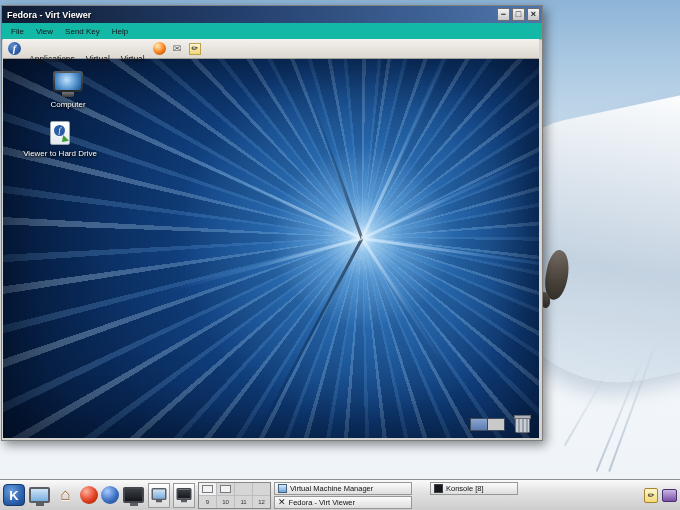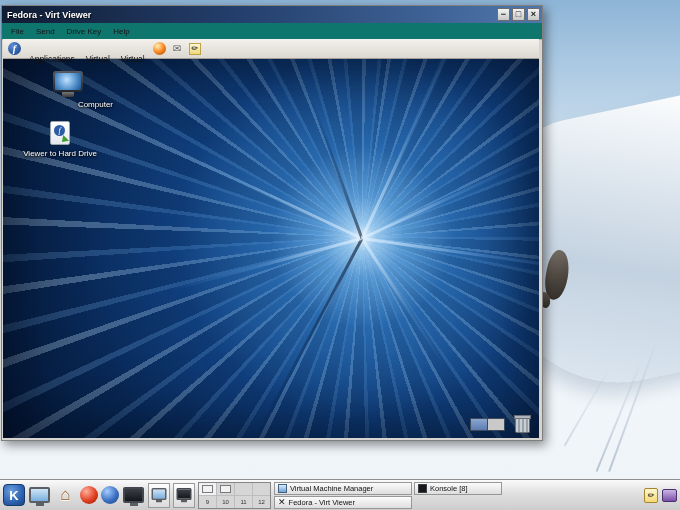--- a/index.html
+++ b/index.html
@@ -23,21 +23,21 @@
   
   .vvwin{position:absolute;left:1px;top:5px;width:540px;height:434px;background:#d8d4cf;
     border:1px solid #7f7f7f;box-shadow:3px 4px 10px rgba(0,0,0,0.45);z-index:2;}
   .vv-title{height:17px;display:flex;align-items:center;padding:0 2px 0 5px;
     background:linear-gradient(90deg,#101c33 0%,#24406e 45%,#4f77ad 100%);}
   .vv-title-text{color:#fff;font-size:9px;font-weight:bold;white-space:nowrap;
     text-shadow:1px 1px 1px rgba(0,0,0,0.8);}
   .vv-btns{margin-left:auto;display:flex;gap:2px;}
   .vvb{width:13px;height:13px;background:linear-gradient(#f4f4f4,#c7c7c7);border:1px solid #6e6e6e;
     color:#1a1a1a;font-size:9px;line-height:11px;text-align:center;box-sizing:border-box;font-weight:bold;}
-  .vv-menu{height:16px;background:#0f766e;border-bottom:1px solid #b3aea7;display:flex;align-items:center;padding-left:3px;}
+  .vv-menu{height:16px;background:#14b8a6;border-bottom:1px solid #b3aea7;display:flex;align-items:center;padding-left:3px;}
   .menu-item{font-size:8px;color:#15151a;padding:1px 6px;}
 
   
   .guest{position:absolute;left:1px;top:33px;width:536px;height:399px;background:#0a2e5c;}
   .gpanel{position:absolute;top:0;left:0;right:0;height:20px;z-index:3;box-sizing:border-box;
     background:linear-gradient(#f4f1ec,#dcd8d1);border-bottom:1px solid #a39e96;
     display:flex;align-items:center;padding:0 5px;gap:5px;}
   .flogo{width:13px;height:13px;border-radius:50%;flex:none;
     background:radial-gradient(circle at 35% 30%,#5d8fd0,#2c5ca6 60%,#1d4380);
     color:#fff;font-size:10px;font-style:italic;font-family:"Liberation Serif",serif;
@@ -69,21 +69,21 @@
   .shard.s1{width:230px;transform:rotate(8deg);}
   .shard.s2{width:150px;transform:rotate(57deg);}
   .shard.s3{width:250px;transform:rotate(118deg);background:linear-gradient(90deg,rgba(4,20,45,0.65),transparent);}
   .shard.s4{width:200px;transform:rotate(165deg);}
   .shard.s5{width:240px;transform:rotate(205deg);}
   .shard.s6{width:150px;transform:rotate(250deg);background:linear-gradient(90deg,rgba(4,20,45,0.6),transparent);}
   .shard.s7{width:210px;transform:rotate(295deg);}
   .shard.s8{width:180px;transform:rotate(335deg);}
 
   .gicon{position:absolute;width:90px;text-align:center;z-index:2;}
-  .gi-computer{left:20px;top:12px;text-align:right;}
+  .gi-computer{left:20px;top:12px;}
   .gi-install{left:12px;top:62px;}
   .glabel{margin-top:4px;font-size:8px;color:#fff;
     text-shadow:0 1px 2px #000,0 0 3px rgba(0,0,0,0.9);}
   .gi-computer .glabel{margin-top:8px;}
   .mon{margin:0 auto;width:30px;height:21px;background:linear-gradient(#565b60,#23272b);
     border-radius:3px;padding:2px;box-sizing:border-box;position:relative;}
   .mon .scr{display:block;width:100%;height:100%;border-radius:1px;
     background:radial-gradient(circle at 45% 40%,#bfe2ff,#4c8cc8 60%,#1d4f8a);}
   .mon:after{content:"";position:absolute;left:50%;bottom:-5px;transform:translateX(-50%);
     width:12px;height:5px;background:linear-gradient(#777,#3a3a3a);border-radius:0 0 2px 2px;}
@@ -123,21 +123,21 @@
   .minimon.dark{background:linear-gradient(#3b3f46,#14161a);border-color:#44474d;}
   .ql{width:22px;height:25px;border:1px solid #9a9a9a;background:linear-gradient(#ffffff,#dadada);
     display:flex;align-items:center;justify-content:center;box-sizing:border-box;flex:none;}
   .ql .minimon{transform:scale(0.75);margin-bottom:3px;}
   .pager{display:grid;grid-template-columns:repeat(4,17px);grid-auto-rows:12px;gap:1px;
     border:1px solid #868686;background:#bdbdbd;flex:none;}
   .pcell{background:#d6d6d6;display:flex;align-items:center;justify-content:center;font-size:6px;color:#333;}
   .pcell.active{background:#eef2f6;}
   .pcell.win:before{content:"";width:9px;height:6px;background:#f2f2f2;border:1px solid #7a7a7a;}
   .tasks{display:flex;flex-direction:column;gap:1px;width:282px;flex:none;}
-  .trow{display:flex;gap:2px;height:13px;}
+  .trow{display:flex;gap:18px;height:13px;}
   .task{display:flex;align-items:center;gap:3px;padding:0 3px;border:1px solid #979797;box-sizing:border-box;
     background:linear-gradient(#fbfbfb,#dedede);font-size:7.5px;color:#111;white-space:nowrap;overflow:hidden;}
   .t-vmm,.t-vv{width:138px;}
   .t-kon{width:88px;}
   .ti{width:9px;height:9px;flex:none;box-sizing:border-box;}
   .ti-vmm{background:linear-gradient(#d8ecff,#6fa4d8);border:1px solid #44617e;}
   .ti-kon{background:#16181c;border:1px solid #3c3f45;}
   .ti-vv{width:auto;height:auto;font-size:9px;line-height:9px;color:#1a1a1a;font-weight:bold;font-style:normal;}
   .tray{display:flex;align-items:center;gap:4px;margin-left:auto;}
   .klip{width:14px;height:15px;border-radius:2px;background:linear-gradient(#fef6d0,#f4d976);
@@ -163,22 +163,22 @@
     <div class="vv-title">
       <span class="vv-title-text">Fedora - Virt Viewer</span>
       <span class="vv-btns">
         <span class="vvb">−</span>
         <span class="vvb">□</span>
         <span class="vvb">×</span>
       </span>
     </div>
     <div class="vv-menu">
       <span class="menu-item">File</span>
-      <span class="menu-item">Send</span>
-      <span class="menu-item">Drive Key</span>
+      <span class="menu-item">View</span>
+      <span class="menu-item">Send Key</span>
       <span class="menu-item">Help</span>
     </div>
 
     <div class="guest">
       <div class="gpanel">
         <span class="flogo">f</span>
         <span class="gmenu">Applications</span>
         <span class="gmenu">Virtual</span>
         <span class="gmenu">Virtual</span>
         <span class="gapp ff"></span>

